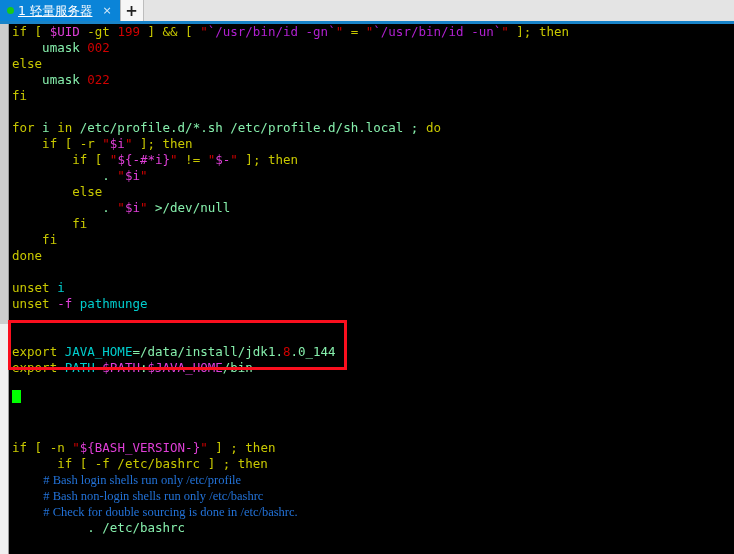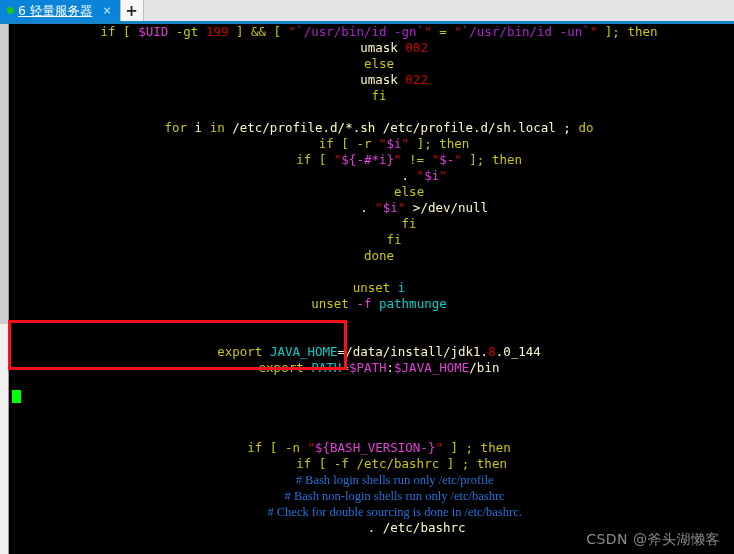--- a/index.html
+++ b/index.html
@@ -102,33 +102,32 @@
     width: 725px; height: 530px;
     background: #000000;
     font-family: "DejaVu Sans Mono", "Liberation Mono", monospace;
     font-size: 12.5px;
     line-height: 16px;
     white-space: pre;
     color: #d8d8d8;
   }
   .row {
     height: 16px;
-    padding-left: 15px;
-    text-align: center;
+    padding-left: 3px;
   }
 
   
   .kw   { color: #c8c800; }            
   .num  { color: #d00000; }            
   .var  { color: #e03fd8; }            
   .str  { color: #d00000; }            
   .strc { color: #b020d0; }            
   .id   { color: #00cdcd; }            
   .cmt  { color: #2272d8; font-family: Liberation Serif, serif; }            
-  .pl   { color: #fef9c3; }            
+  .pl   { color: #86efac; }            
 
   
   #cursor {
     position: absolute;
     left: 12px; top: 366px;
     width: 9px; height: 13px;
     background: #00ff00;
   }
 
   
@@ -150,34 +149,33 @@
     font-family: "DejaVu Sans", "Liberation Sans", sans-serif;
     letter-spacing: 0.5px;
   }
 </style>
 </head>
 <body>
 
 <div id="tabbar">
   <div class="tab">
     <span class="tab-dot"></span>
-    <span class="tab-label">6 轻量服务器</span>
+    <span class="tab-label">1 轻量服务器</span>
     <span class="tab-close">×</span>
   </div>
   <div class="tab-new">+</div>
   <div class="tab-filler"></div>
 </div>
 <div id="tab-underline"></div>
 
 <div id="term-outer">
 
   <div id="gutter">
     <div id="gutter-thumb"></div>
   </div>
 
   <div id="screen"><div class="row"><span class="kw">if [ </span><span class="var">$UID</span><span class="kw"> -gt </span><span class="num">199</span><span class="kw"> ] &amp;&amp; [ </span><span class="str">"</span><span class="strc">`/usr/bin/id -gn`</span><span class="str">"</span><span class="kw"> = </span><span class="str">"</span><span class="strc">`/usr/bin/id -un`</span><span class="str">"</span><span class="kw"> ]; </span><span class="kw">then</span></div><div class="row"><span class="pl">    umask </span><span class="num">002</span></div><div class="row"><span class="kw">else</span></div><div class="row"><span class="pl">    umask </span><span class="num">022</span></div><div class="row"><span class="kw">fi</span></div><div class="row">&nbsp;</div><div class="row"><span class="kw">for</span><span class="pl"> i </span><span class="kw">in</span><span class="pl"> /etc/profile.d/*.sh /etc/profile.d/sh.local ; </span><span class="kw">do</span></div><div class="row"><span class="kw">    if [ -r </span><span class="str">"</span><span class="var">$i</span><span class="str">"</span><span class="kw"> ]; </span><span class="kw">then</span></div><div class="row"><span class="kw">        if [ </span><span class="str">"</span><span class="var">${-#*i}</span><span class="str">"</span><span class="kw"> != </span><span class="str">"</span><span class="var">$-</span><span class="str">"</span><span class="kw"> ]; </span><span class="kw">then</span></div><div class="row"><span class="pl">            . </span><span class="str">"</span><span class="var">$i</span><span class="str">"</span></div><div class="row"><span class="kw">        else</span></div><div class="row"><span class="pl">            . </span><span class="str">"</span><span class="var">$i</span><span class="str">"</span><span class="pl"> &gt;/dev/null</span></div><div class="row"><span class="kw">        fi</span></div><div class="row"><span class="kw">    fi</span></div><div class="row"><span class="kw">done</span></div><div class="row">&nbsp;</div><div class="row"><span class="kw">unset</span><span class="pl"> </span><span class="id">i</span></div><div class="row"><span class="kw">unset</span><span class="pl"> </span><span class="var">-f</span><span class="pl"> </span><span class="id">pathmunge</span></div><div class="row">&nbsp;</div><div class="row">&nbsp;</div><div class="row"><span class="kw">export</span><span class="pl"> </span><span class="id">JAVA_HOME</span><span class="pl">=/data/install/jdk1.</span><span class="num">8</span><span class="pl">.0_144</span></div><div class="row"><span class="kw">export</span><span class="pl"> </span><span class="id">PATH</span><span class="pl">=</span><span class="var">$PATH</span><span class="pl">:</span><span class="var">$JAVA_HOME</span><span class="pl">/bin</span></div><div class="row">&nbsp;</div><div class="row">&nbsp;</div><div class="row">&nbsp;</div><div class="row">&nbsp;</div><div class="row"><span class="kw">if [ -n </span><span class="str">"</span><span class="var">${BASH_VERSION-}</span><span class="str">"</span><span class="kw"> ] ; </span><span class="kw">then</span></div><div class="row"><span class="kw">      if [ -f /etc/bashrc ] ; </span><span class="kw">then</span></div><div class="row"><span class="cmt">          # Bash login shells run only /etc/profile</span></div><div class="row"><span class="cmt">          # Bash non-login shells run only /etc/bashrc</span></div><div class="row"><span class="cmt">          # Check for double sourcing is done in /etc/bashrc.</span></div><div class="row"><span class="pl">          . /etc/bashrc</span></div><div class="row">&nbsp;</div><div class="row"><span class="kw">      fi</span></div></div>
 
   <div id="cursor"></div>
 
   <div id="redbox"></div>
 
-  <div id="watermark">CSDN @斧头湖懒客</div>
 </div>
 
 </body></html>

